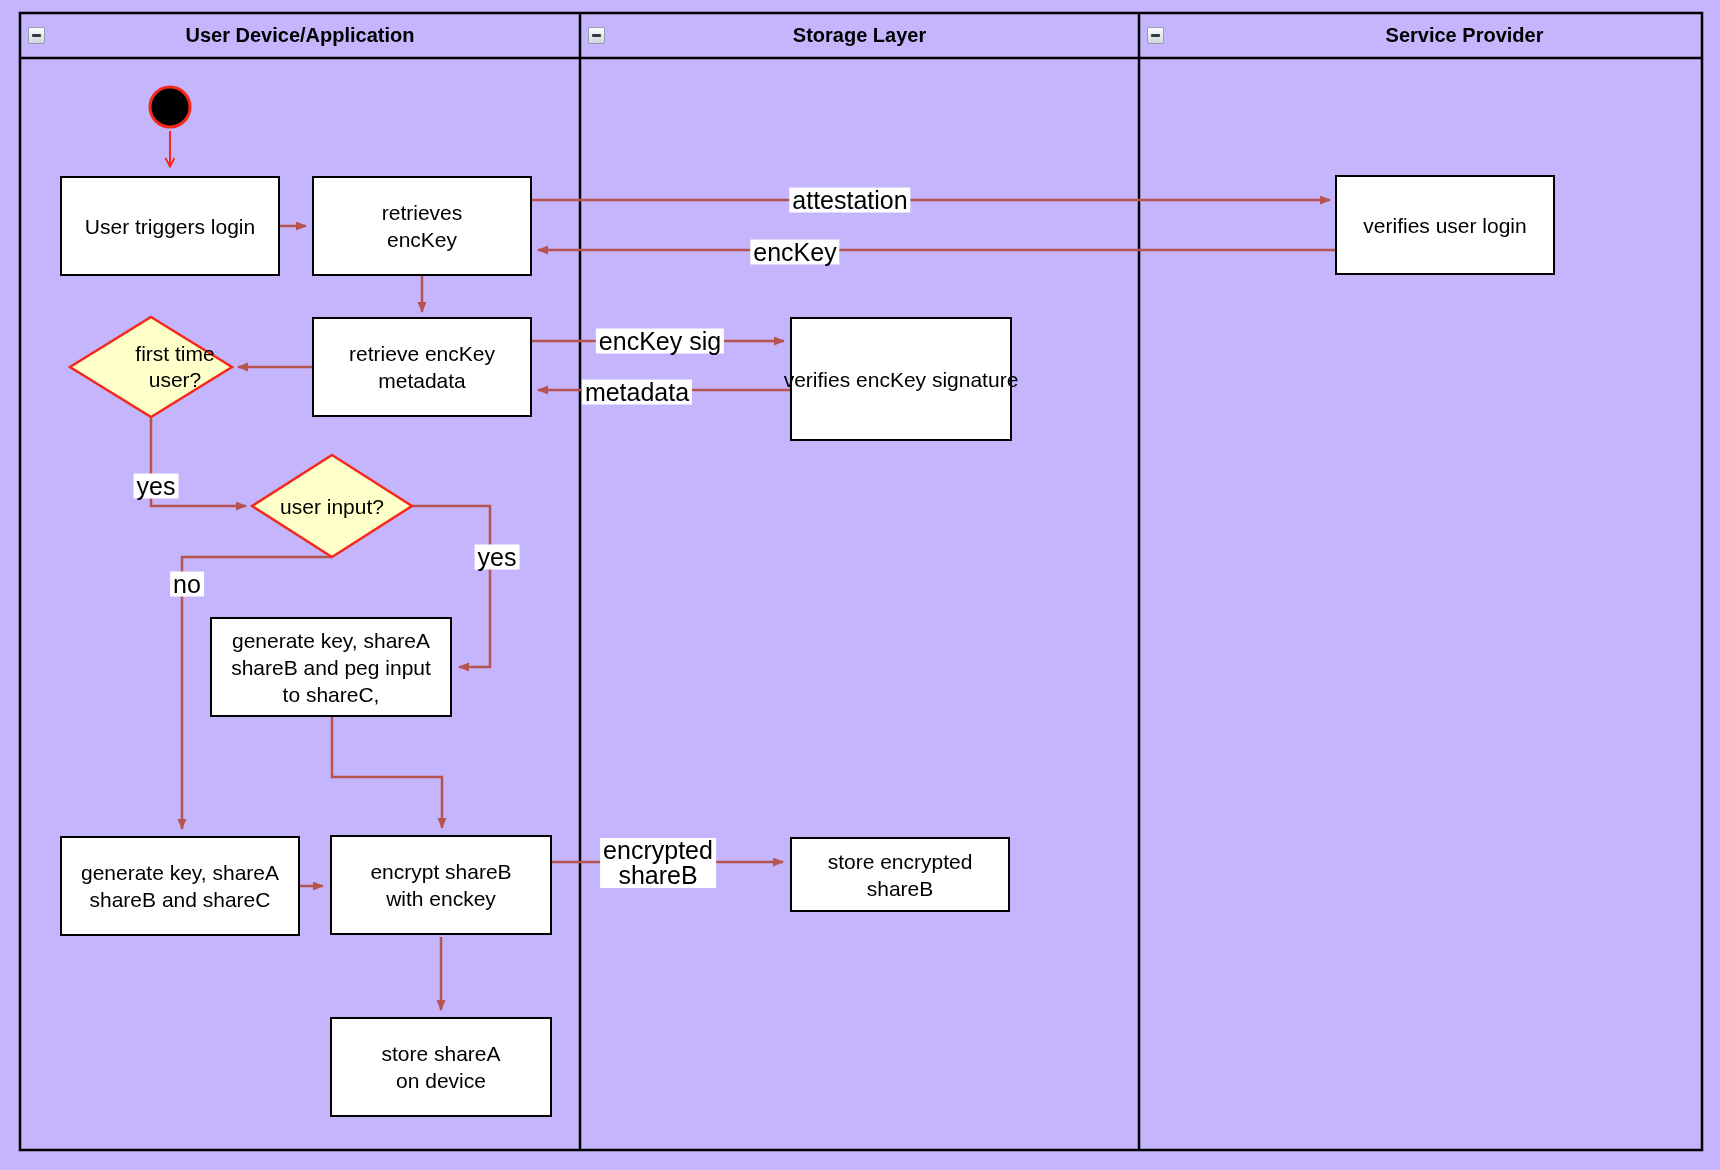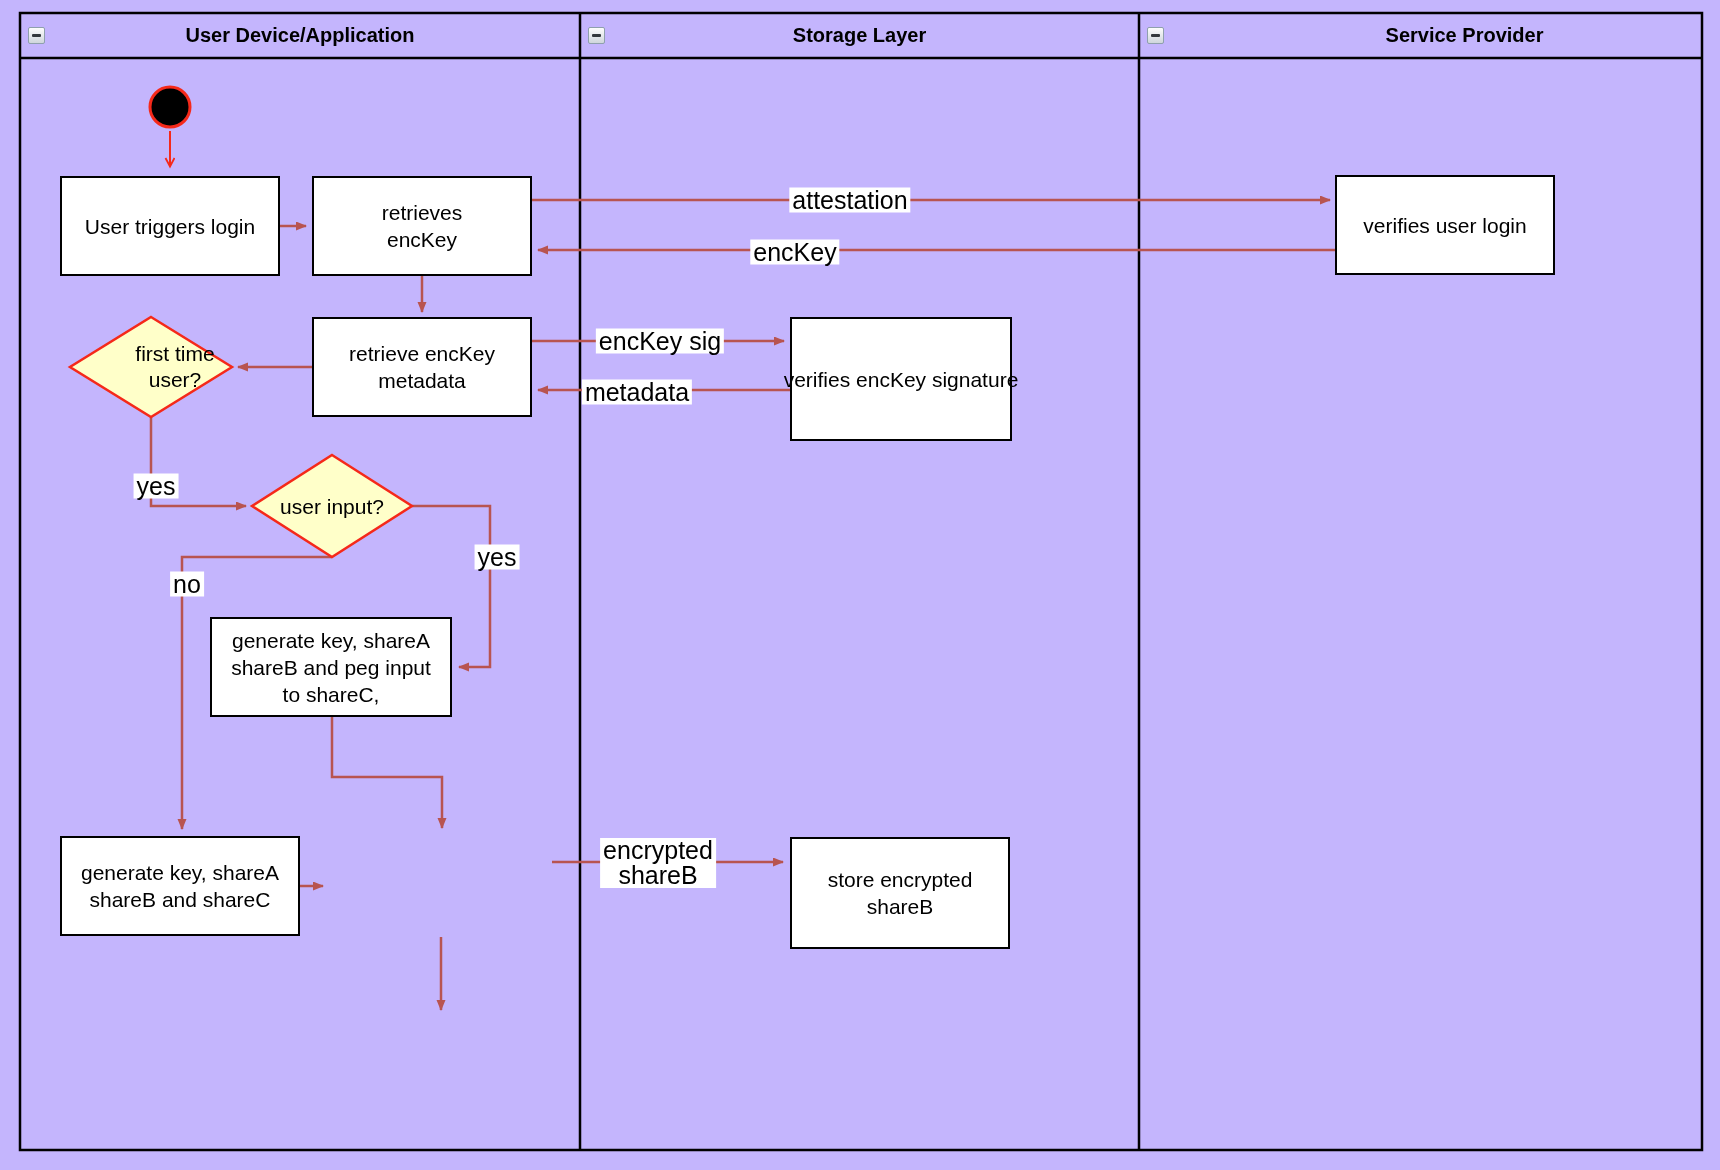--- a/index.html
+++ b/index.html
@@ -116,26 +116,34 @@
     <span>generate key, shareA</span>
     <span>shareB and peg input</span>
     <span>to shareC,</span>
   </div>
 
   <div class="node" style="left:60px;top:836px;width:240px;height:100px;">
     <span>generate key, shareA</span>
     <span>shareB and shareC</span>
   </div>
 
+  <div class="node" style="left:330px;top:835px;width:222px;height:100px;">
+    <span>encrypt shareB</span>
+    <span>with enckey</span>
+  </div>
 
-  <div class="node" style="left:790px;top:837px;width:220px;height:112px;">
+  <div class="node" style="left:790px;top:837px;width:220px;height:75px;">
     <span>store encrypted</span>
     <span>shareB</span>
   </div>
 
+  <div class="node" style="left:330px;top:1017px;width:222px;height:100px;">
+    <span>store shareA</span>
+    <span>on device</span>
+  </div>
 
   <div class="diamond-label" style="left:151px;top:367px;margin-left:24px;">
     <span>first time</span>
     <span>user?</span>
   </div>
   <div class="diamond-label" style="left:332px;top:507px;">
     <span>user input?</span>
   </div>
 
   <span class="elabel" style="left:850px;top:200px;">attestation</span>

